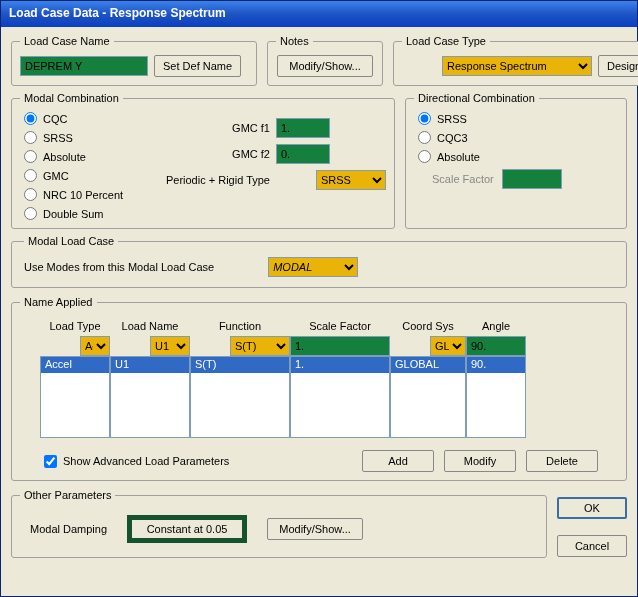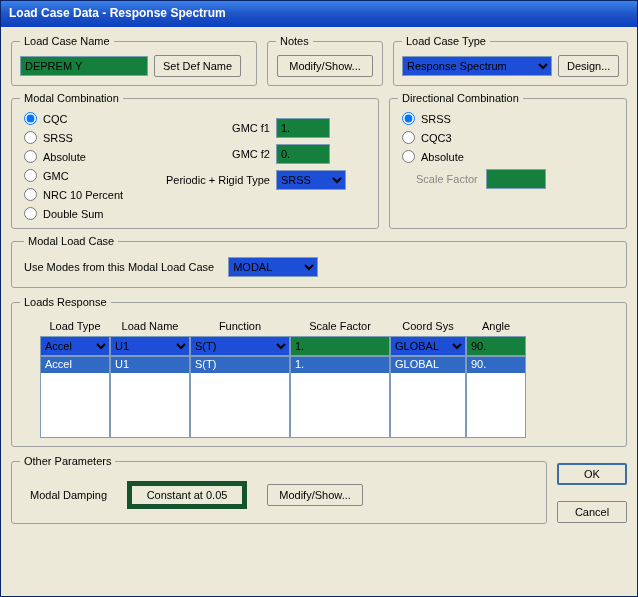--- a/index.html
+++ b/index.html
@@ -7,21 +7,21 @@
 .window { width: 638px; height: 597px; border: 1px solid #0a246a; background: #ece9d8; }
 .titlebar { height: 26px; background: linear-gradient(to bottom, #3b82ec 0%, #1e54c5 50%, #0a3fbf 100%); color: #fff; font-weight: bold; padding: 5px 8px; font-size: 12px; }
 .content { padding: 8px 10px; }
 fieldset { border: 1px solid #a0a0a0; border-radius: 3px; padding: 8px; margin: 0; background: #ece9d8; }
 legend { padding: 0 4px; color: #000; }
 .row1 { display: flex; gap: 10px; margin-bottom: 6px; }
 .row1 fieldset:nth-child(1) { flex: 0 0 246px; }
 .row1 fieldset:nth-child(2) { flex: 0 0 116px; padding-left: 8px; }
 .row1 fieldset:nth-child(3) { flex: 1; }
 input[type="text"] { border: 1px solid #7f9db9; padding: 2px 4px; height: 20px; background: #15803d; }
-select { border: 1px solid #7f9db9; height: 20px; background: #1d4ed8; }
+select { border: 1px solid #7f9db9; height: 20px; background: #eab308; margin-left: 40px; }
 button { background: #ece9d8; border: 1px solid #888; border-radius: 2px; padding: 2px 8px; height: 22px; cursor: pointer; }
 .btn-default { border: 2px solid #3b6ea5; font-weight: normal; }
 .row2 { display: flex; gap: 10px; margin-bottom: 6px; }
 .row2 fieldset:nth-child(1) { flex: 0 0 368px; }
 .row2 fieldset:nth-child(2) { flex: 1; }
 .radio-col { display: flex; flex-direction: column; gap: 6px; padding-left: 4px; }
 .radio-item { display: flex; align-items: center; gap: 6px; }
 input[type="radio"] { margin: 0; }
 input[type="checkbox"] { margin: 0; }
 .mc-inner { display: flex; }
@@ -153,26 +153,26 @@
           <span>Scale Factor</span>
           <input type="text" disabled="" style="">
         </div>
       </fieldset>
     </div>
 
     <fieldset class="mlc">
       <legend>Modal Load Case</legend>
       <div class="mlc-row">
         <span>Use Modes from this Modal Load Case</span>
-        <select style="width:90px;"><option>MODAL</option></select>
+        <select style="width:90px;font-style:italic;"><option>MODAL</option></select>
       </div>
     </fieldset>
 
     <fieldset class="loads">
-      <legend>Loads Response</legend>
+      <legend>Name Applied</legend>
       <div style="padding:0 20px;">
         <div class="loads-grid">
           <div class="loads-col c1">
             <div class="loads-hdr">Load Type</div>
             <select class="loads-input"><option>Accel</option></select>
             <div class="loads-list">
                 <div class="loads-list-row">Accel</div>
               </div>
           </div>
           <div class="loads-col c2">
@@ -204,20 +204,29 @@
               </div>
           </div>
           <div class="loads-col c6">
             <div class="loads-hdr">Angle</div>
             <input type="text" class="loads-input" value="90." style="">
             <div class="loads-list">
                 <div class="loads-list-row">90.</div>
               </div>
           </div>
         </div>
+        <div class="loads-btns">
+          <label class="chk">
+            <input type="checkbox" checked="" style="">
+              <span>Show Advanced Load Parameters</span>
+          </label>
+          <button>Add</button>
+          <button>Modify</button>
+          <button>Delete</button>
+        </div>
       </div>
     </fieldset>
 
     <div class="bottom">
       <fieldset>
         <legend>Other Parameters</legend>
         <div class="op-row">
           <span>Modal Damping</span>
           <span class="disp-field">Constant at 0.05</span>
           <button style="width:96px;">Modify/Show...</button>

